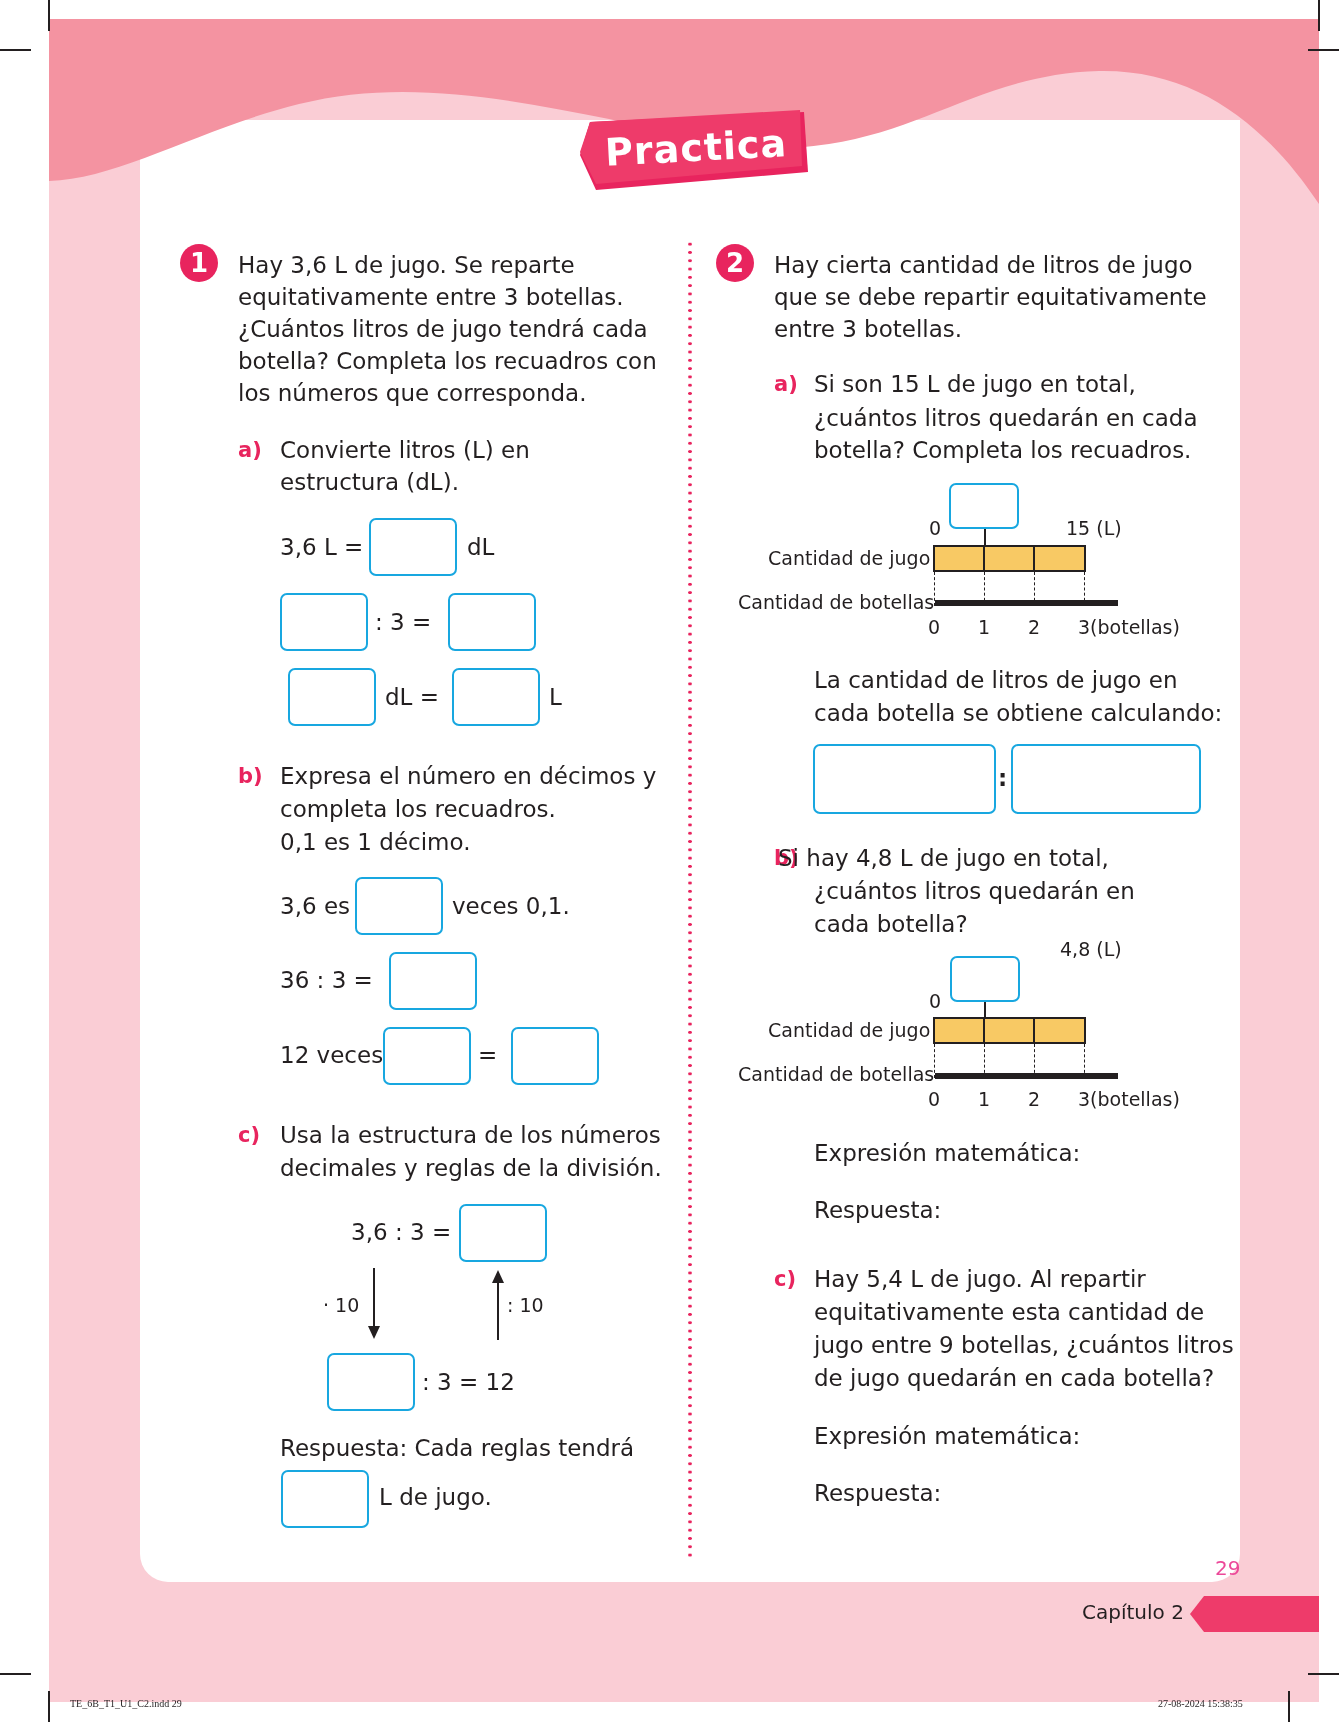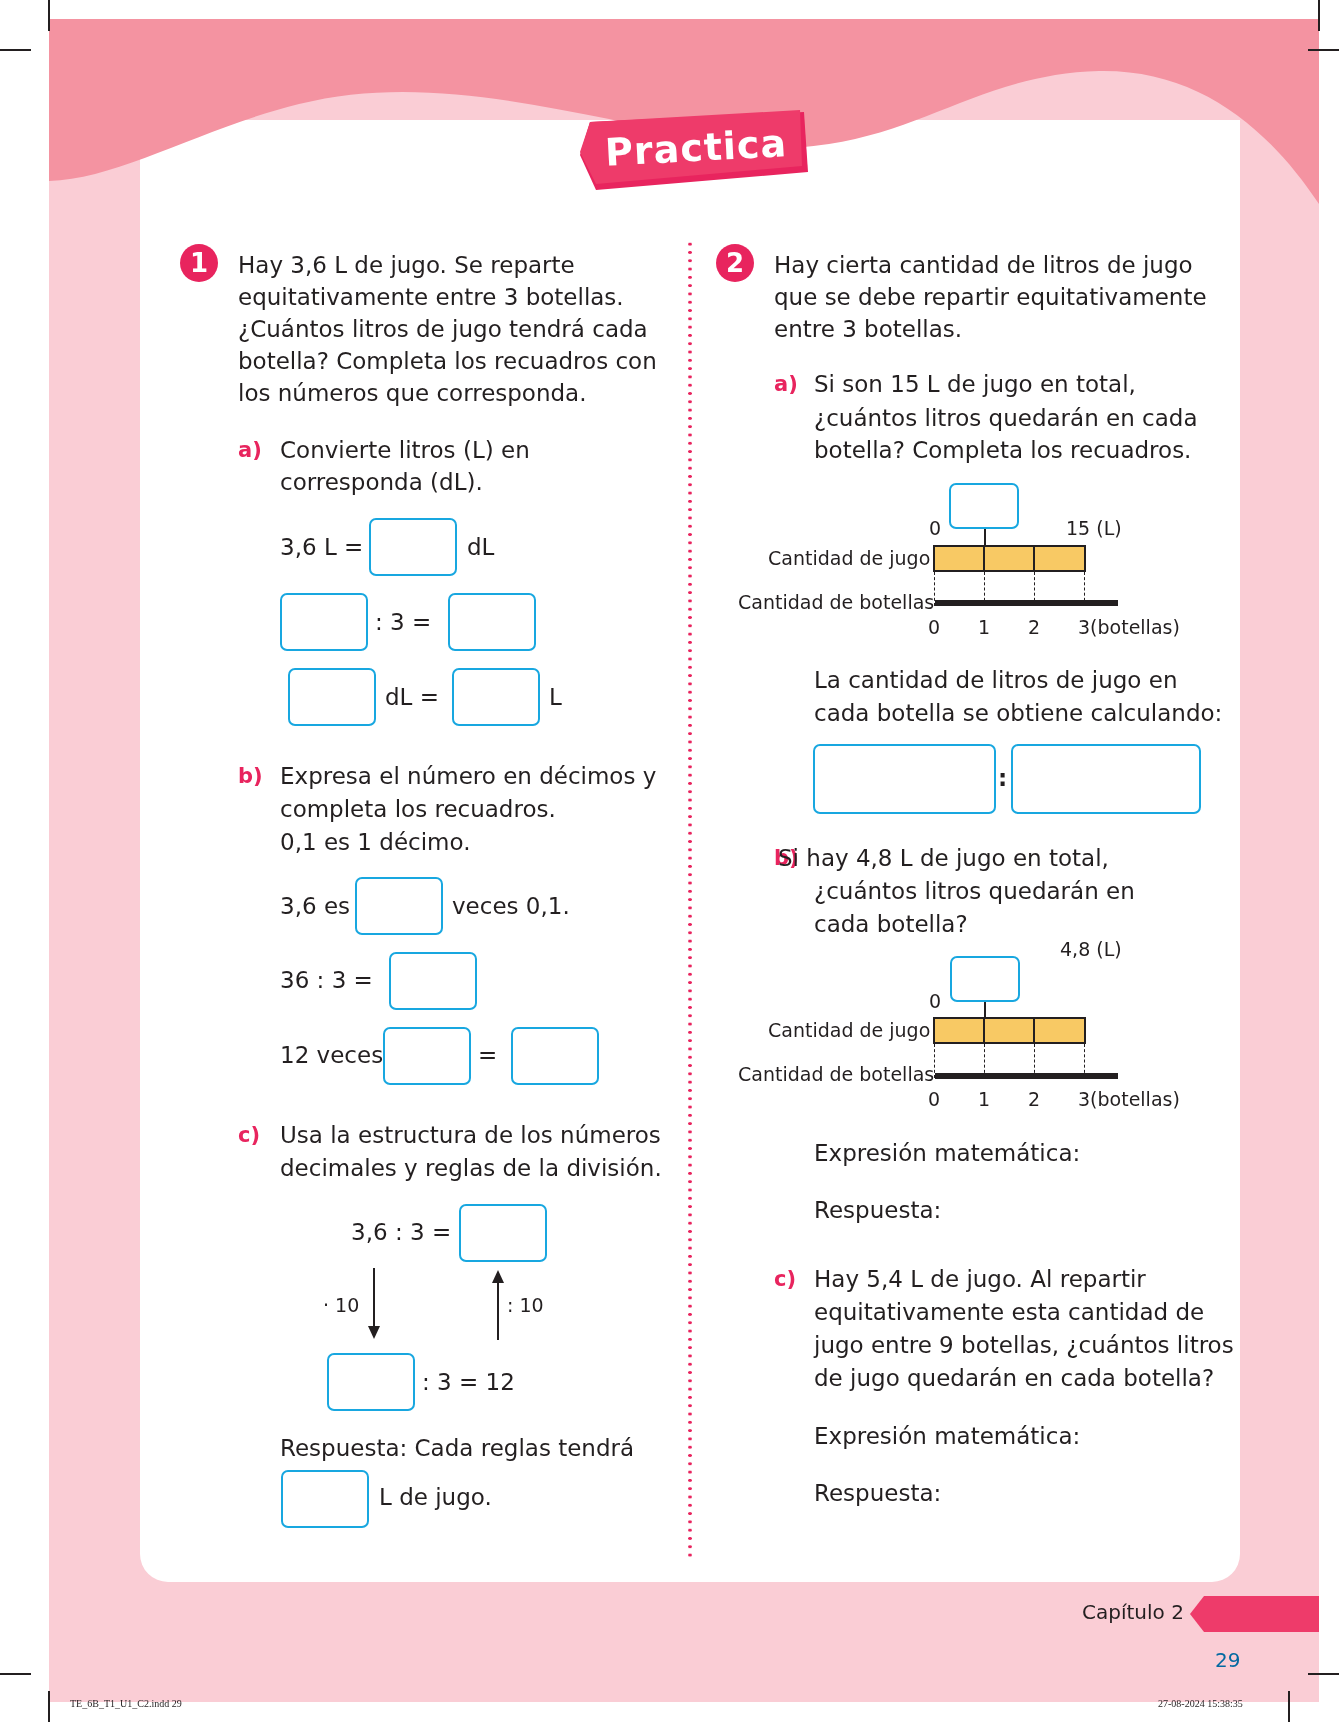--- a/index.html
+++ b/index.html
@@ -30,21 +30,21 @@
   .axis-line { position: absolute; height: 6px; background: #231f20; }
   .dash { position: absolute; width: 0; border-left: 1.5px dashed #231f20; }
   .vline { position: absolute; width: 1.5px; background: #231f20; }
 
   .arrow-line { position: absolute; width: 1.5px; background: #231f20; }
   .arrow-down { position: absolute; width: 0; height: 0; border-left: 6px solid transparent; border-right: 6px solid transparent; border-top: 13px solid #231f20; }
   .arrow-up { position: absolute; width: 0; height: 0; border-left: 6px solid transparent; border-right: 6px solid transparent; border-bottom: 13px solid #231f20; }
 
   .footer-chapter { position: absolute; left: 1082px; top: 1600px; font-size: 20px; color: #231f20; }
   .footer-tag { position: absolute; left: 1190px; top: 1596px; width: 129px; height: 36px; }
-  .footer-num { position: absolute; left: 1215px; top: 1648px; font-size: 20px; color: #0369a1; }
+  .footer-num { position: absolute; left: 1215px; top: 1556px; font-size: 20px; color: #ec4899; }
   .slug { position: absolute; top: 1698px; font-family: "Liberation Serif", serif; font-size: 10px; color: #231f20; }
 </style>
 </head>
 <body>
 
 <div class="page-bg"></div>
 <div class="content-card"></div>
 <svg class="header-band" viewBox="0 0 1270 240" preserveAspectRatio="none">
   <path d="M0,0 H1270 V185 C1220,110 1150,50 1050,52 C940,55 880,110 780,125 C690,138 650,120 560,100 C450,78 350,60 250,85 C150,110 70,160 0,162 Z" fill="#f493a1"></path>
 </svg>
@@ -68,21 +68,21 @@
 
 <div class="badge" style="left:180px;top:244px">1</div>
 <div class="txt" style="left:238px;top:249px">Hay 3,6 L de jugo. Se reparte</div>
 <div class="txt" style="left:238px;top:281px">equitativamente entre 3 botellas.</div>
 <div class="txt" style="left:238px;top:313px">¿Cuántos litros de jugo tendrá cada</div>
 <div class="txt" style="left:238px;top:345px">botella? Completa los recuadros con</div>
 <div class="txt" style="left:238px;top:377px">los números que corresponda.</div>
 
 <div class="lbl" style="left:238px;top:434px">a)</div>
 <div class="txt" style="left:280px;top:434px">Convierte litros (L) en</div>
-<div class="txt" style="left:280px;top:466px">corresponda (dL).</div>
+<div class="txt" style="left:280px;top:466px">estructura (dL).</div>
 
 <div class="txt" style="left:280px;top:531px">3,6 L =</div>
 <div class="box" style="left:369px;top:518px;width:88px;height:58px"></div>
 <div class="txt" style="left:467px;top:531px">dL</div>
 
 <div class="box" style="left:280px;top:593px;width:88px;height:58px"></div>
 <div class="txt" style="left:375px;top:606px">: 3 =</div>
 <div class="box" style="left:448px;top:593px;width:88px;height:58px"></div>
 
 <div class="box" style="left:288px;top:668px;width:88px;height:58px"></div>

